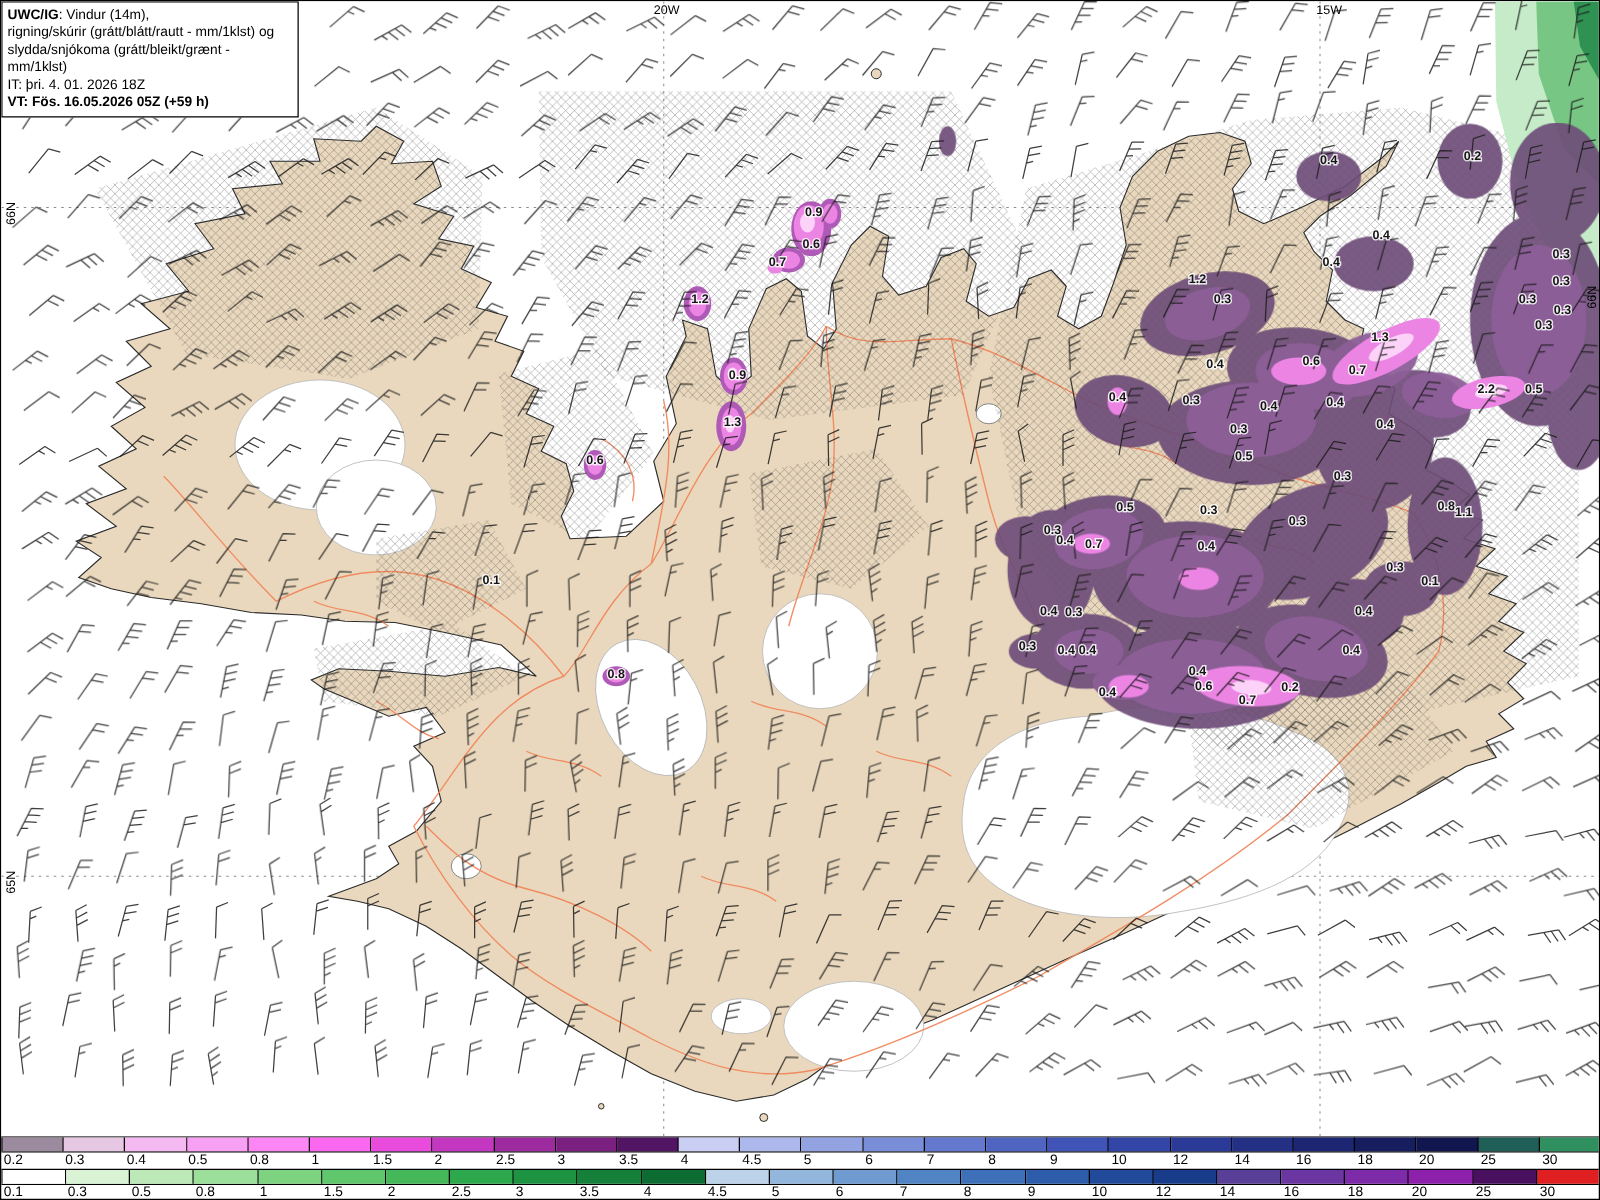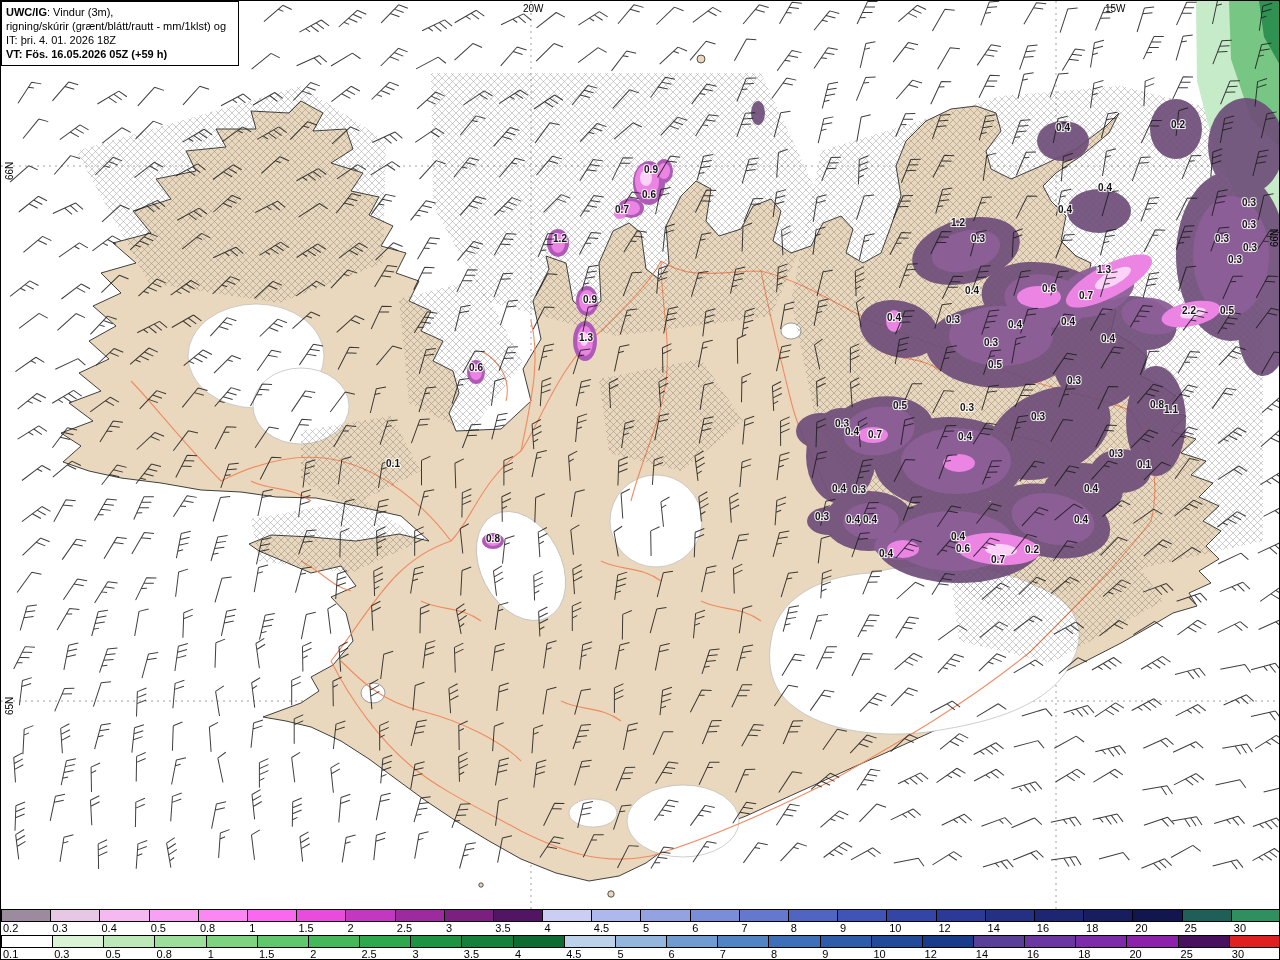--- a/index.html
+++ b/index.html
@@ -972,28 +972,29 @@
           <text x="559" y="241" class="vlab" text-anchor="middle">1.2</text>
           <text x="589" y="302" class="vlab" text-anchor="middle">0.9</text>
           <text x="585" y="340" class="vlab" text-anchor="middle">1.3</text>
           <text x="475" y="370" class="vlab" text-anchor="middle">0.6</text>
           <text x="392" y="466" class="vlab" text-anchor="middle">0.1</text>
           <text x="492" y="541" class="vlab" text-anchor="middle">0.8</text>
         </g>
     </svg>
 
     <div class="titlebox">
-      <div><b>UWC/IG</b><span>: Vindur (3m),</span></div>
-      <div>rigning/skúrir (grænt/blátt/rautt - mm/1klst) og</div>
+      <div><b>UWC/IG</b><span>: Vindur (14m),</span></div>
+      <div>rigning/skúrir (grátt/blátt/rautt - mm/1klst) og</div>
+      <div>slydda/snjókoma (grátt/bleikt/grænt - mm/1klst)</div>
       <div>IT: þri. 4. 01. 2026 18Z</div>
       <div class="bold">VT: Fös. 16.05.2026 05Z (+59 h)</div>
     </div>
     <div id="gridlabels">
         <div class="gridlab" style="left: 522px; top: 2px;">20W</div>
-        <div class="gridlab" style="left: 1104px; top: 2px;">15W</div>
+        <div class="gridlab" style="left: 1052px; top: 2px;">15W</div>
         <div class="gridlab side" style="left: 3px; top: 179px;">66N</div>
         <div class="gridlab side" style="left: 3px; top: 714px;">65N</div>
         <div class="gridlab side" style="left: 1268px; top: 246px;">66N</div>
       </div>
   </div>
 
   <div class="scales">
     <div class="sbar" id="bar-top">
         <div class="cell" style="background: rgb(156, 138, 158);"></div>
         <div class="cell" style="background: rgb(230, 200, 228);"></div>

